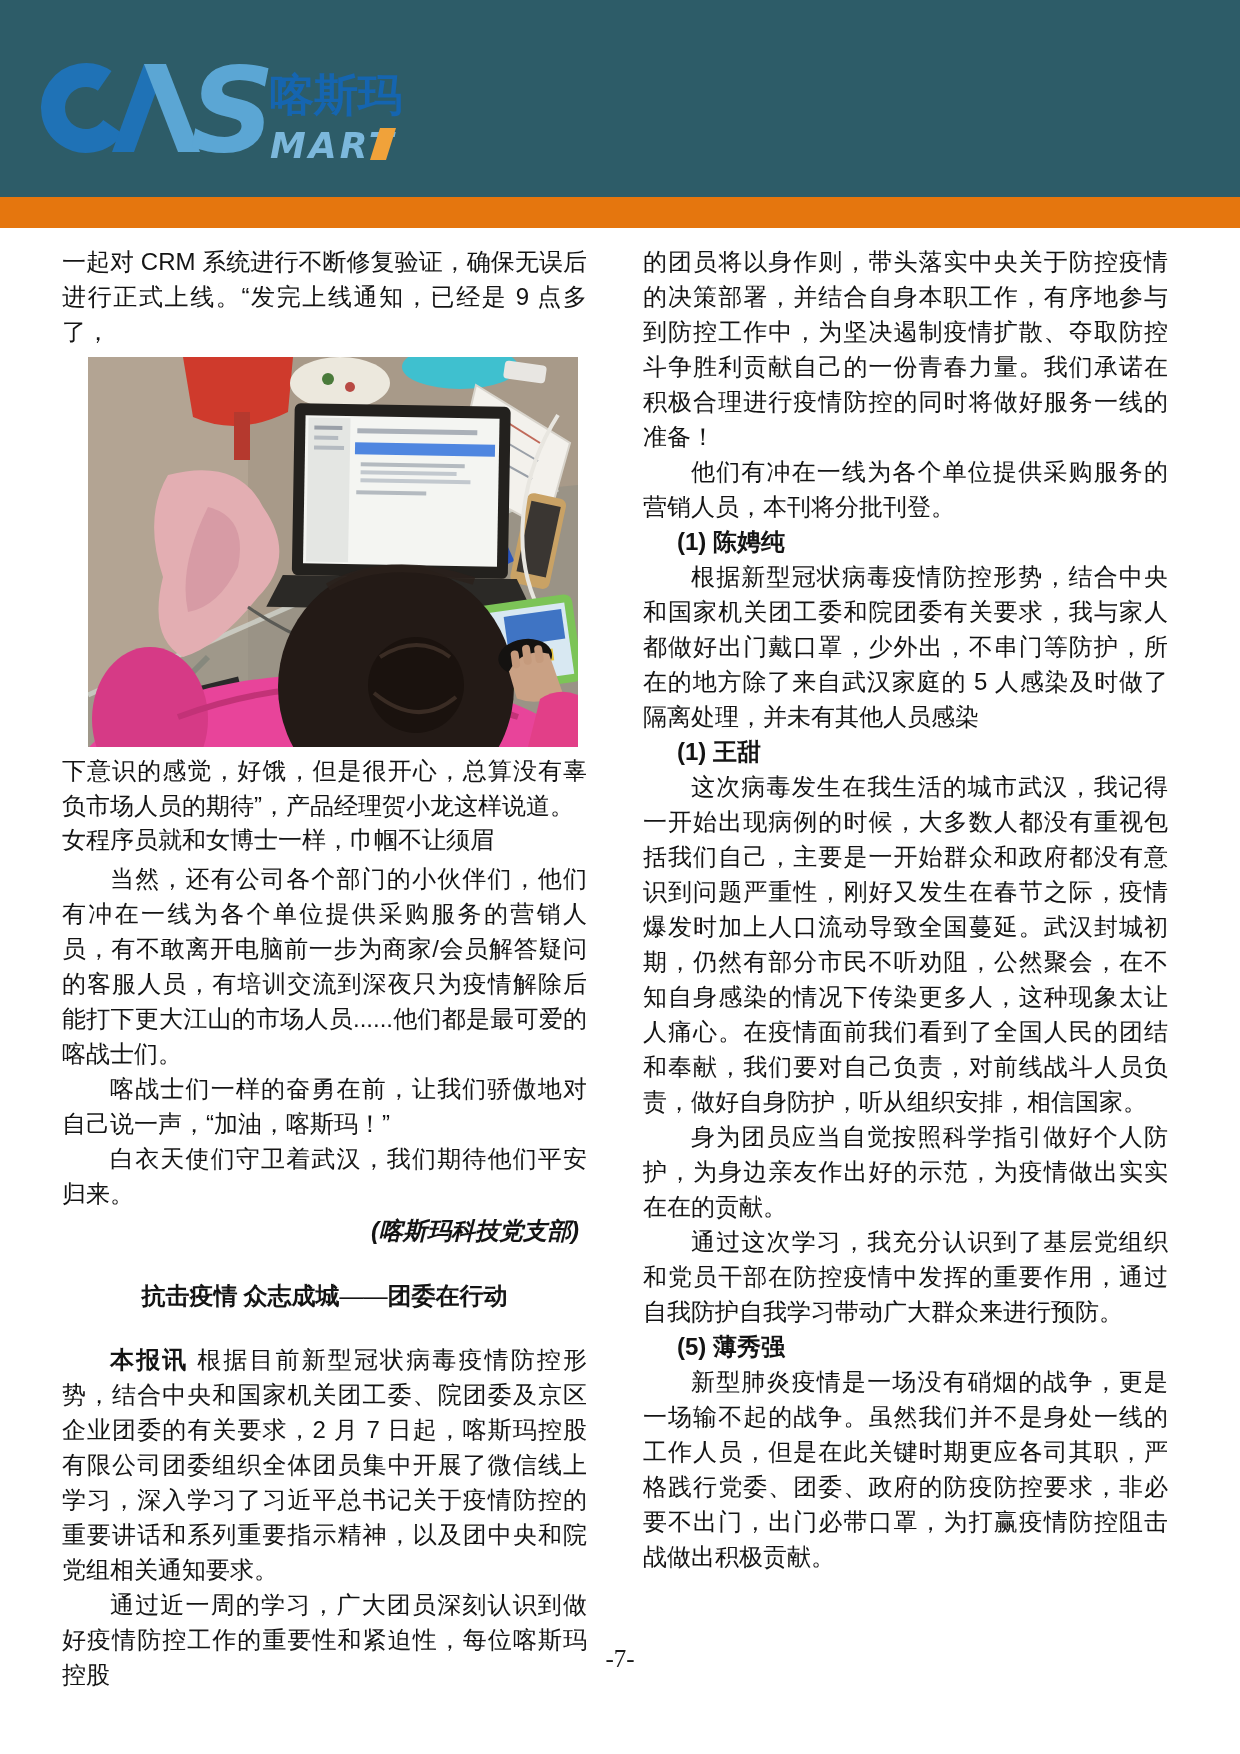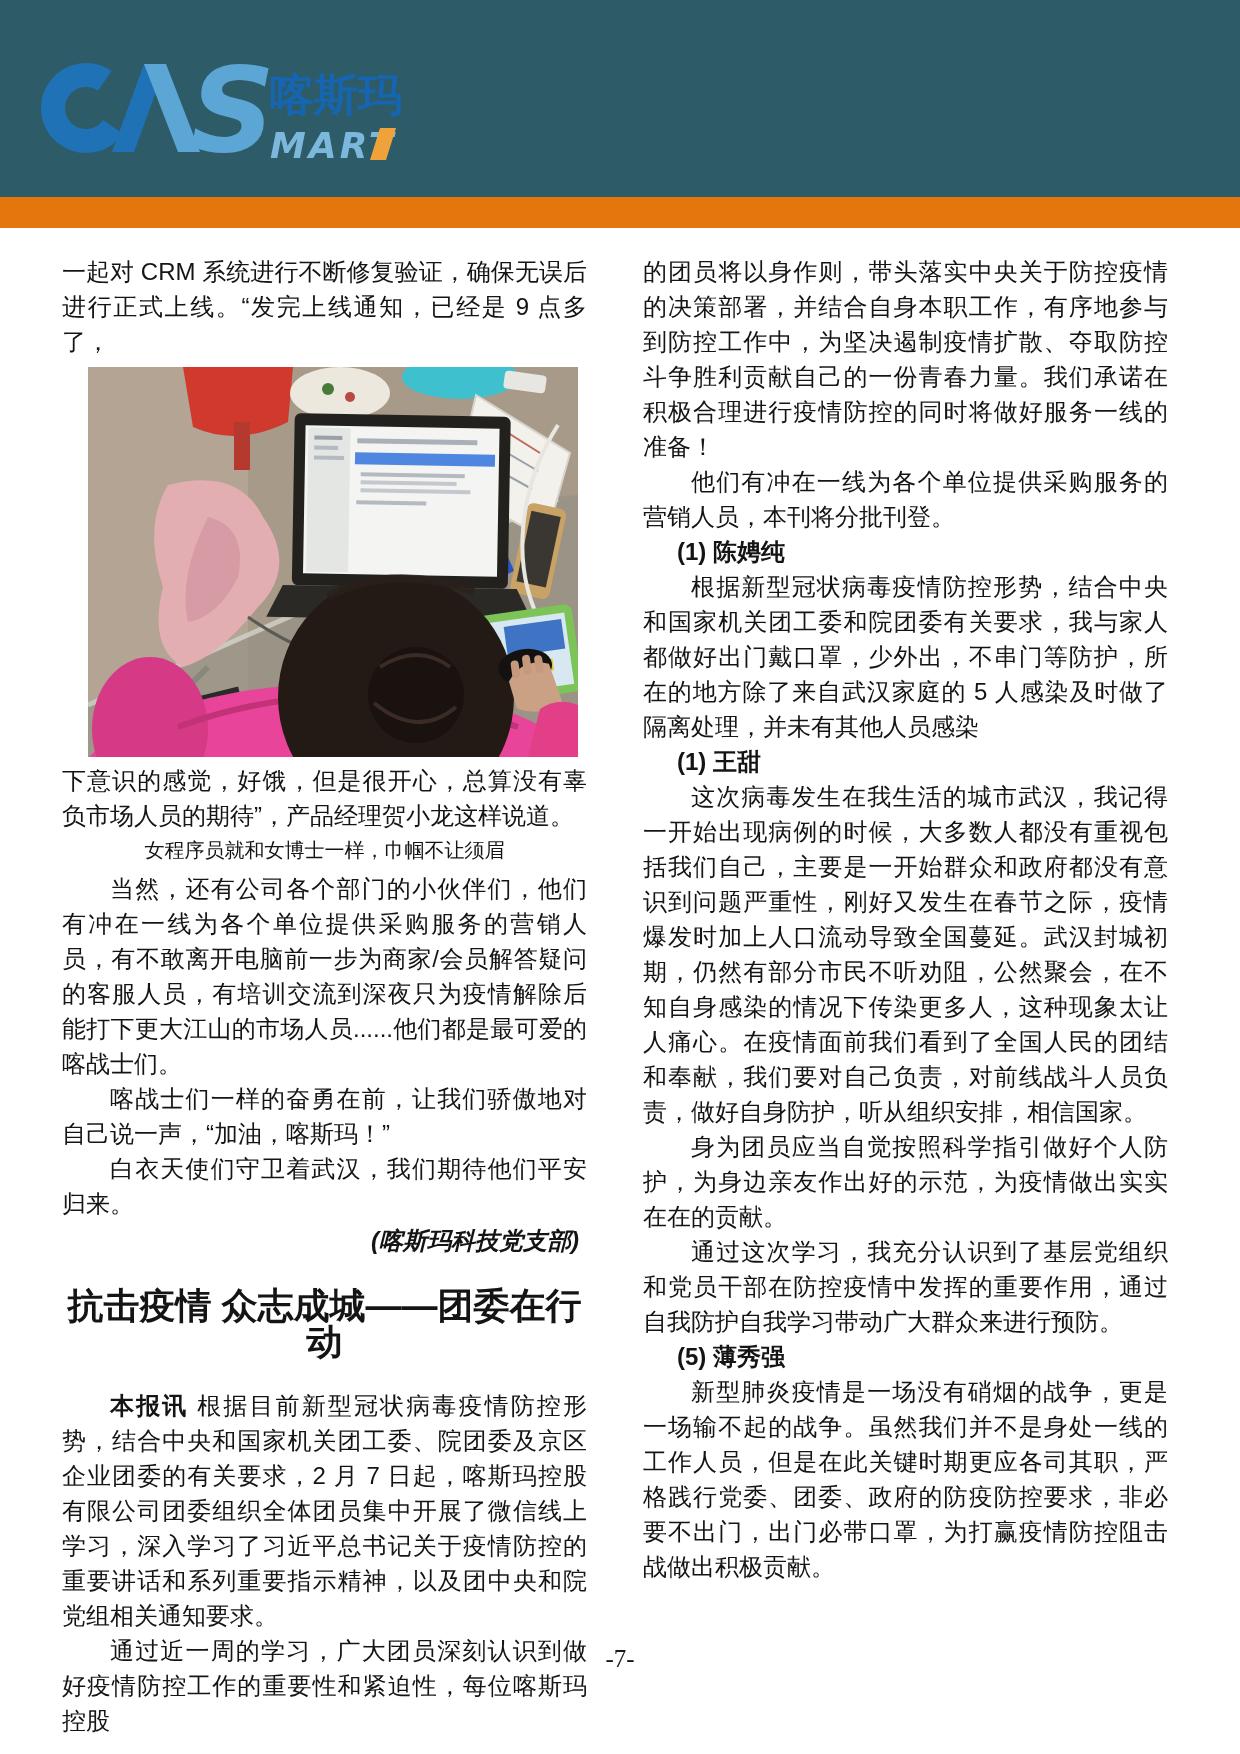--- a/index.html
+++ b/index.html
@@ -19,57 +19,58 @@
     background:#2d5c68;
   }
   .accent-bar{
     width:100%;height:31px;
     background:#e5760e;
   }
   .logo{position:absolute;left:38px;top:48px;}
   
   .content{
     display:flex;
-    padding:26px 72px 0 62px;
+    padding:16px 72px 0 62px;
     gap:56px;
   }
   .col{
     flex:1;
     font-size:24px;
     line-height:35px;
     text-align:justify;
   }
   .col p{margin:0;}
   .indent{text-indent:2em;}
   .lead-bold{font-weight:bold;}
   
   .photo-wrap{
     margin:8px 0 6px 26px;
     width:490px;height:390px;
     overflow:hidden;
   }
   .caption{
-    text-align:center;
-    font-size:20px;
+    text-align:left;
+    font-size:24px;
     line-height:30px;
     margin:2px 0 6px 0;
   }
   .byline{
     font-weight:bold;
     text-align:right;
     padding-right:8px;
     margin-top:2px;
     font-style:italic;
   }
   .section-title{
     font-weight:bold;
-    font-size:36px;
+    font-size:24px;
     text-align:center;
     margin:30px 0 28px 0;
     line-height:36px;
+    font-family:Liberation Serif, serif;
   }
   .entry-label{
     font-weight:bold;
     padding-left:34px;
   }
   
   .footer{
     position:absolute;
     left:0;right:0;
     top:1645px;

